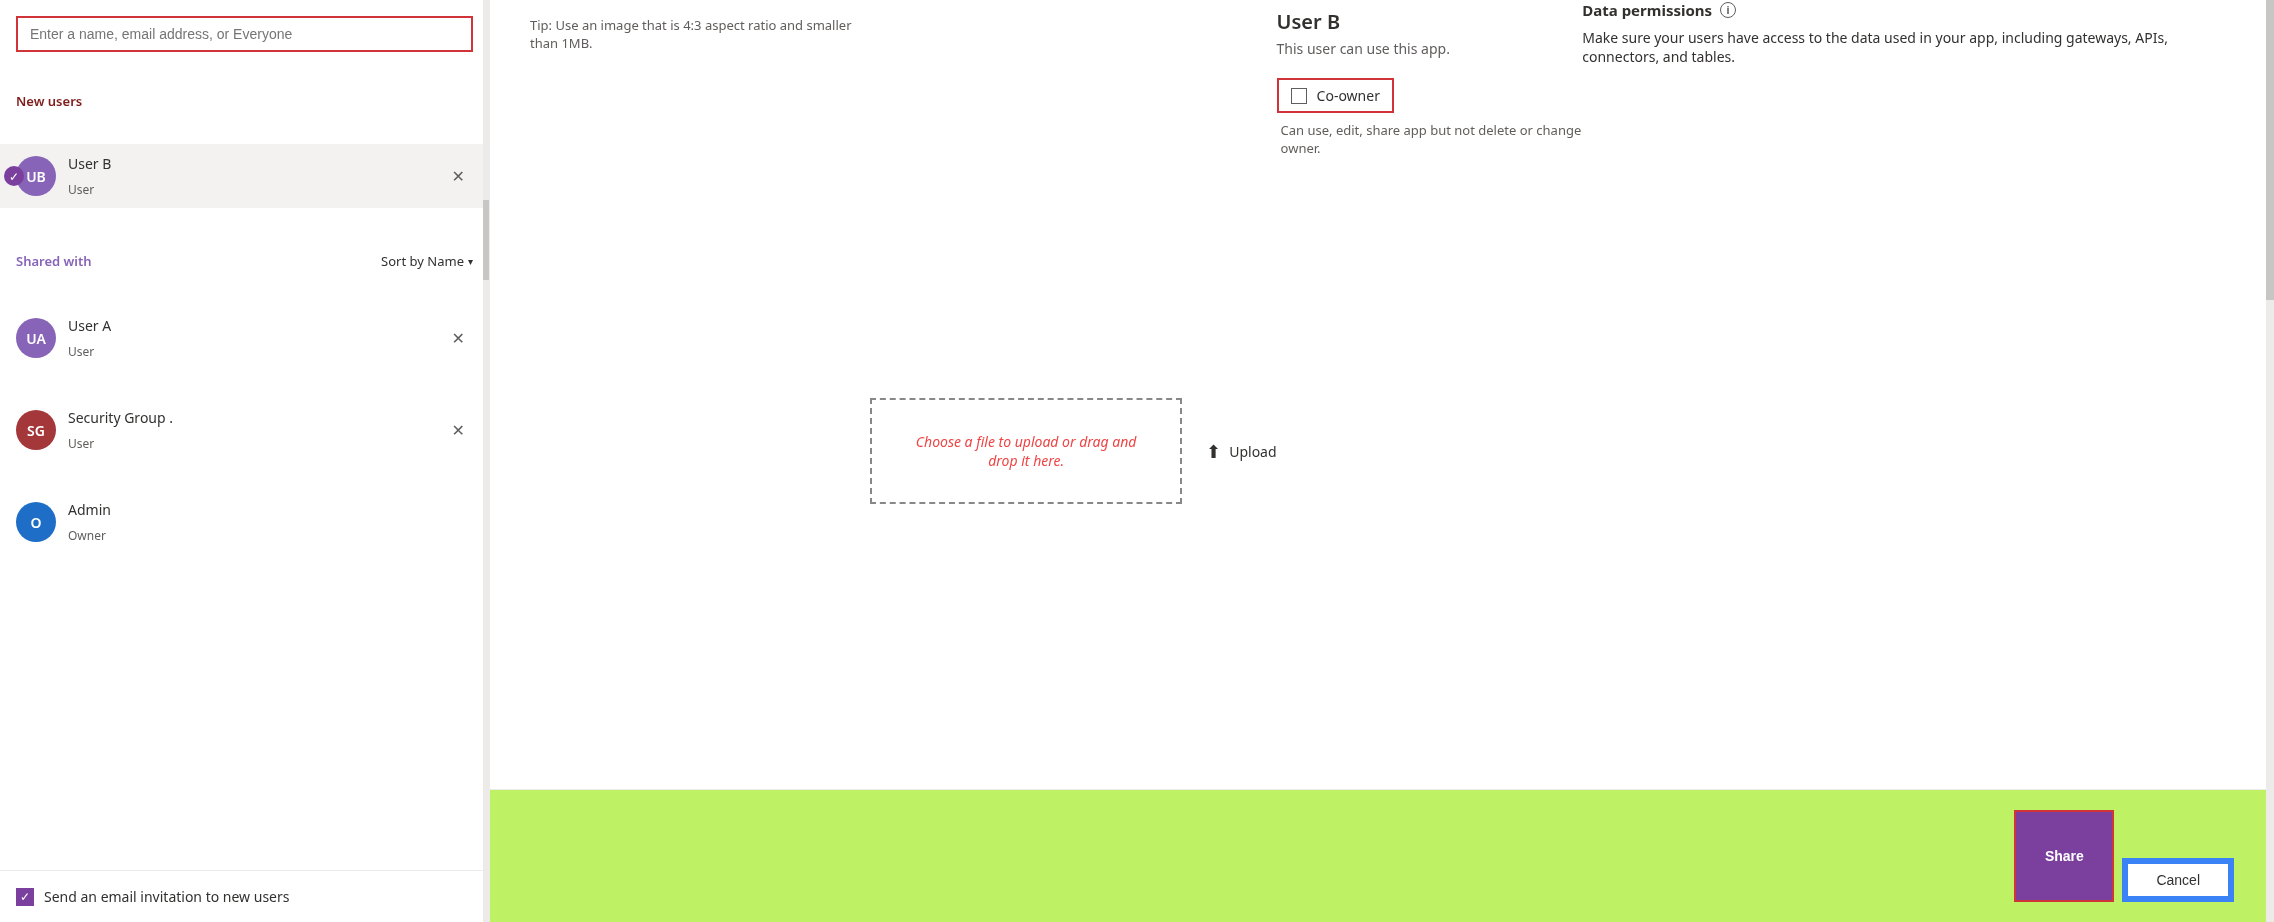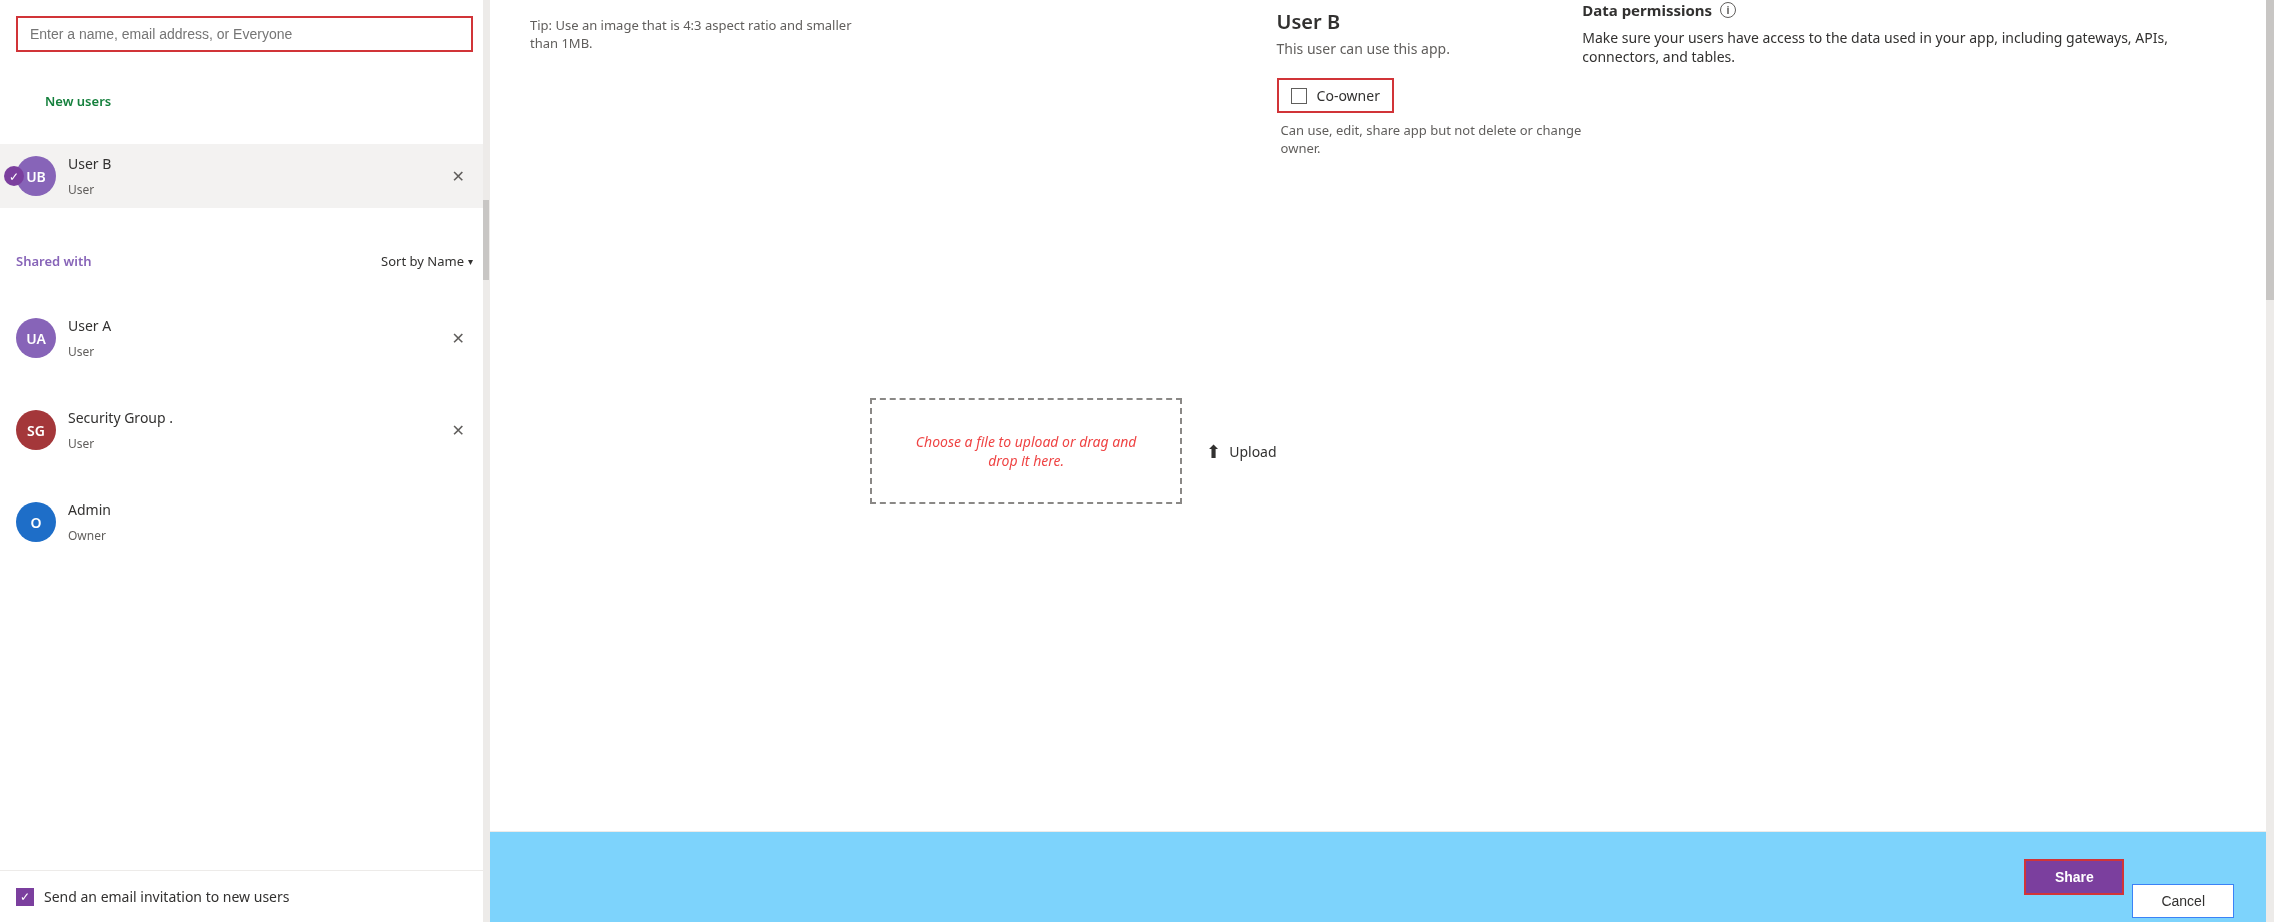--- a/index.html
+++ b/index.html
@@ -35,24 +35,23 @@
       border: 2px solid #d13438;
       padding: 8px 12px;
       font-size: 14px;
       color: #605e5c;
       outline: none;
       border-radius: 0;
     }
 
     .new-users-label {
       padding: 12px 16px 6px 16px;
-      color: #15803d;
+      color: #7f1d1d;
       font-size: 13px;
       font-weight: 600;
-      margin-left: 29px;
     }
 
     .user-row {
       display: flex;
       align-items: center;
       padding: 10px 16px;
       cursor: pointer;
       position: relative;
     }
 
@@ -290,45 +289,44 @@
     .data-permissions-desc {
       font-size: 14px;
       color: #323130;
     }
 
     .bottom-actions {
       position: absolute;
       bottom: 0;
       right: 0;
       display: flex;
-      align-items: center;
-      padding: 4px 40px;
+      padding: 20px 40px;
       gap: 8px;
-      background: #7dd3fc;
+      background: #bef264;
       border-top: 1px solid #edebe9;
       width: calc(2274px - 490px);
     }
 
     .spacer { flex: 1; }
 
     .share-btn {
       background: #7b3f9e;
       color: #fff;
       border: 2px solid #d13438;
       padding: 8px 28px;
       font-size: 14px;
       font-weight: 600;
       cursor: pointer;
       min-width: 100px;
     }
 
     .cancel-btn {
       background: #fff;
       color: #323130;
-      border: 1px solid #3b82f6;
+      border: 6px solid #3b82f6;
       padding: 8px 28px;
       font-size: 14px;
       cursor: pointer;
       min-width: 100px;
       margin-top: 48px;
     }
 
     .left-scroll-bar {
       position: absolute;
       right: 0;

